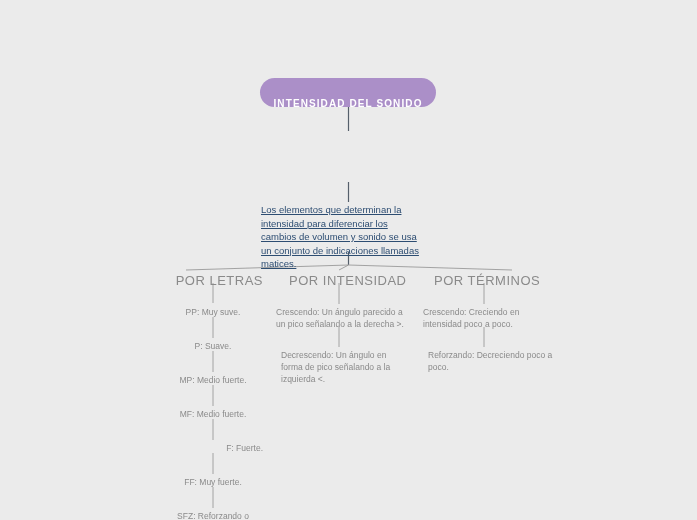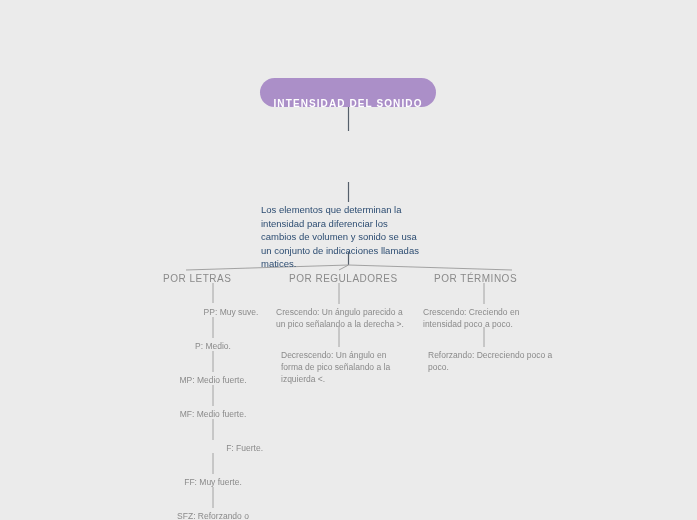--- a/index.html
+++ b/index.html
@@ -79,30 +79,31 @@
 
   
   .para-node {
     position: absolute;
     left: 261px;
     top: 203px;
     width: 164px;
     color: #2d4d72;
     font-size: 9.5px;
     line-height: 13.5px;
+    text-decoration: underline;
   }
 
   
   .branch-head {
     position: absolute;
     color: #8a8a8a;
-    font-size: 10px;
+    font-size: 13px;
     letter-spacing: 0.5px;
     white-space: nowrap;
-    text-align: left;
+    text-align: right;
   }
 
   
   .leaf {
     position: absolute;
     color: #8a8a8a;
     font-size: 8.5px;
     line-height: 12px;
   }
   .leaf.center { text-align: center; }
@@ -142,26 +143,26 @@
 
   <div class="root-pill">
     <span class="root-pill-label">INTENSIDAD DEL SONIDO</span>
   </div>
 
 
   <div class="para-node">Los elementos que determinan la intensidad para diferenciar los cambios de volumen y sonido se usa un conjunto de indicaciones llamadas matices.</div>
 
   <div class="branch-head" style="left:163px; top:273px; width:100px;">POR LETRAS</div>
 
-  <div class="branch-head" style="left:289px; top:273px; width:100px;">POR REGULADORES</div>
+  <div class="branch-head" style="left:289px; top:273px; width:100px;">POR INTENSIDAD</div>
 
   <div class="branch-head" style="left:434px; top:273px; width:100px;">POR TÉRMINOS</div>
 
-  <div class="leaf center" style="left:181px; top:306px; width:100px;">PP: Muy suve.</div>
-  <div class="leaf center" style="left:163px; top:340px; width:100px;">P: Medio.</div>
+  <div class="leaf center" style="left:163px; top:306px; width:100px;">PP: Muy suve.</div>
+  <div class="leaf center" style="left:163px; top:340px; width:100px;">P: Suave.</div>
   <div class="leaf center" style="left:163px; top:374px; width:100px;">MP: Medio fuerte.</div>
   <div class="leaf center" style="left:163px; top:408px; width:100px;">MF: Medio fuerte.</div>
   <div class="leaf center" style="left:163px; top:442px; width:100px;text-align:right;">F: Fuerte.</div>
   <div class="leaf center" style="left:163px; top:476px; width:100px;">FF: Muy fuerte.</div>
   <div class="leaf center" style="left:163px; top:510px; width:100px;">SFZ: Reforzando o</div>
 
   <div class="leaf left" style="left:276px; top:306px; width:130px;">Crescendo: Un ángulo parecido a un pico señalando a la derecha &gt;.</div>
   <div class="leaf left" style="left:423px; top:306px; width:130px;">Crescendo: Creciendo en intensidad poco a poco.</div>
 
   <div class="leaf left" style="left:281px; top:349px; width:128px;">Decrescendo: Un ángulo en forma de pico señalando a la izquierda &lt;.</div>

